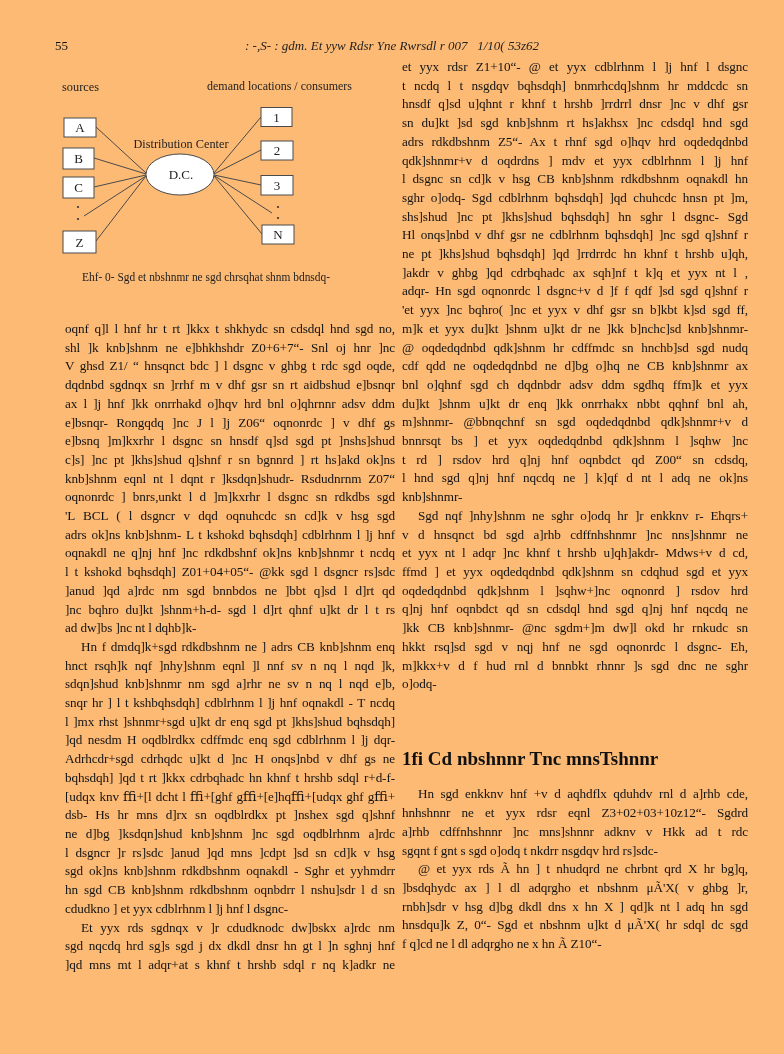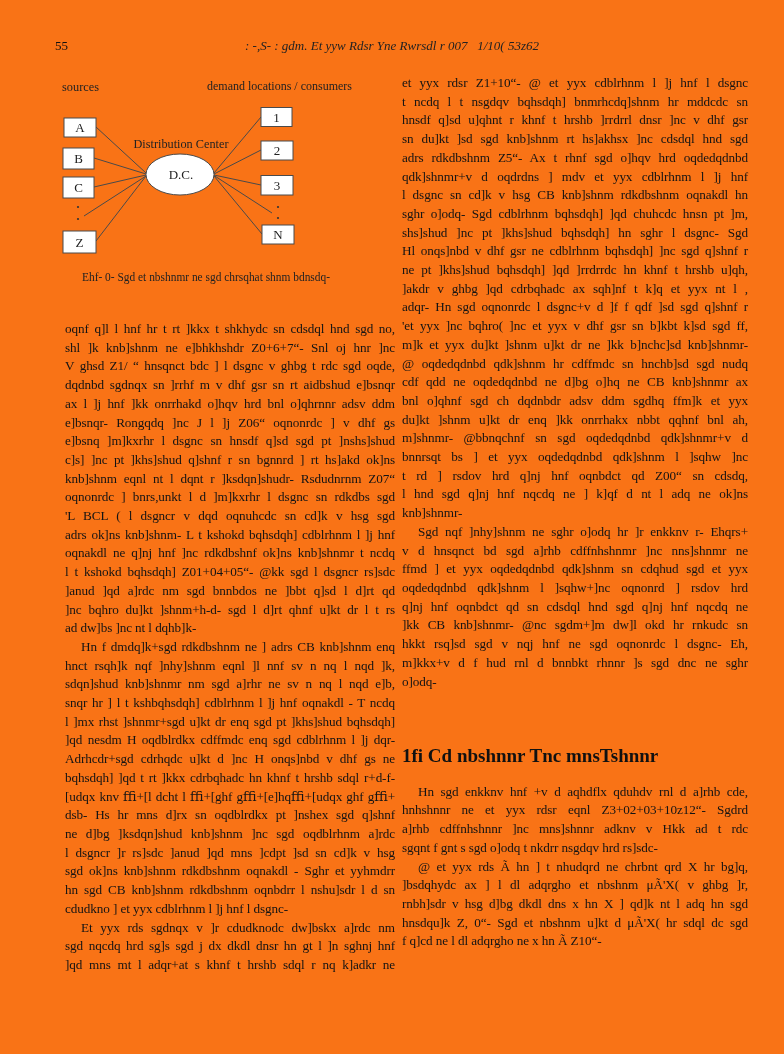--- a/index.html
+++ b/index.html
@@ -1,19 +1,19 @@
 <!DOCTYPE html>
 <html><head>
 <meta charset="utf-8">
 <style>
   html,body{margin:0;padding:0;background:#ffffff;}
   .page{
     position:relative;
     width:784px;height:1054px;
-    background:#f97316;
+    background:#fdba74;
     overflow:hidden;
     font-family:"Liberation Serif","DejaVu Serif",serif;
     color:#111;
   }
   .running-head{
     position:absolute;top:38px;left:0;width:100%;
     text-align:center;
     font-style:italic;
     font-size:13px;
     color:#222;
@@ -21,21 +21,21 @@
   .pagenum{
     position:absolute;left:55px;top:0;
     font-style:normal;
     font-size:13px;color:#111;
   }
   .journal{white-space:pre;}
   .fig{position:absolute;left:40px;top:80px;width:340px;height:215px;}
   .fig text{font-family:"Liberation Serif","DejaVu Serif",serif;fill:#222;}
   .col{position:absolute;}
   .col-left{left:65px;top:320px;width:330px;}
-  .col-right{left:402px;top:74px;width:346px;}
+  .col-right{left:402px;top:58px;width:346px;}
   .para{margin:0;}
   .tline{
     font-size:13.2px;
     line-height:18.7px;
     letter-spacing:-0.1px;
     text-align:justify;
     -moz-text-align-last:justify;
     text-align-last:justify;
     color:#141414;
     white-space:normal;
@@ -184,20 +184,21 @@
         <div class="tline">du]kt ]shnm u]kt dr enq ]kk onrrhakx nbbt qqhnf bnl ah,</div>
         <div class="tline">m]shnmr- @bbnqchnf sn sgd oqdedqdnbd qdk]shnmr+v d</div>
         <div class="tline">bnnrsqt bs ] et yyx oqdedqdnbd qdk]shnm l ]sqhw ]nc</div>
         <div class="tline">t rd ] rsdov hrd q]nj hnf oqnbdct qd Z00“ sn cdsdq,</div>
         <div class="tline">l hnd sgd q]nj hnf nqcdq ne ] k]qf d nt l adq ne ok]ns</div>
         <div class="tline short">knb]shnmr-</div>
       </div>
       <div class="para">
         <div class="tline first">Sgd nqf ]nhy]shnm ne sghr o]odq hr ]r enkknv r- Ehqrs+</div>
         <div class="tline">v d hnsqnct bd sgd a]rhb cdffnhshnmr ]nc nns]shnmr ne</div>
+        <div class="tline">et yyx nt l adqr ]nc khnf t hrshb u]qh]akdr- Mdws+v d cd,</div>
         <div class="tline">ffmd ] et yyx oqdedqdnbd qdk]shnm sn cdqhud sgd et yyx</div>
         <div class="tline">oqdedqdnbd qdk]shnm l ]sqhw+]nc oqnonrd ] rsdov hrd</div>
         <div class="tline">q]nj hnf oqnbdct qd sn cdsdql hnd sgd q]nj hnf nqcdq ne</div>
         <div class="tline">]kk CB knb]shnmr- @nc sgdm+]m dw]l okd hr rnkudc sn</div>
         <div class="tline">hkkt rsq]sd sgd v nqj hnf ne sgd oqnonrdc l dsgnc- Eh,</div>
         <div class="tline">m]kkx+v d f hud rnl d bnnbkt rhnnr ]s sgd dnc ne sghr</div>
         <div class="tline short">o]odq-</div>
       </div>
       <div class="sec-heading">1fi Cd nbshnnr Tnc mnsTshnnr</div>
       <div class="para">

